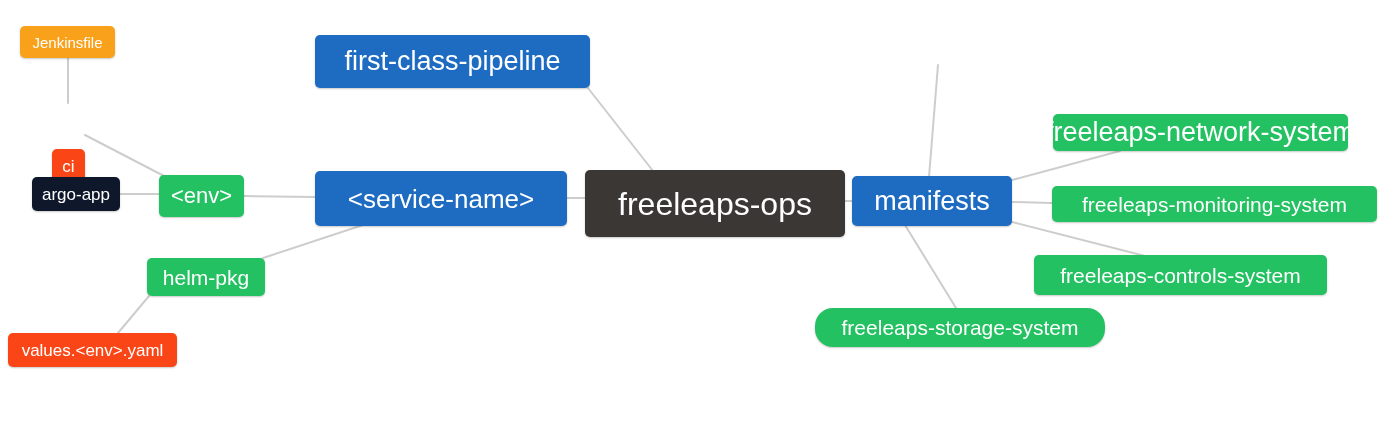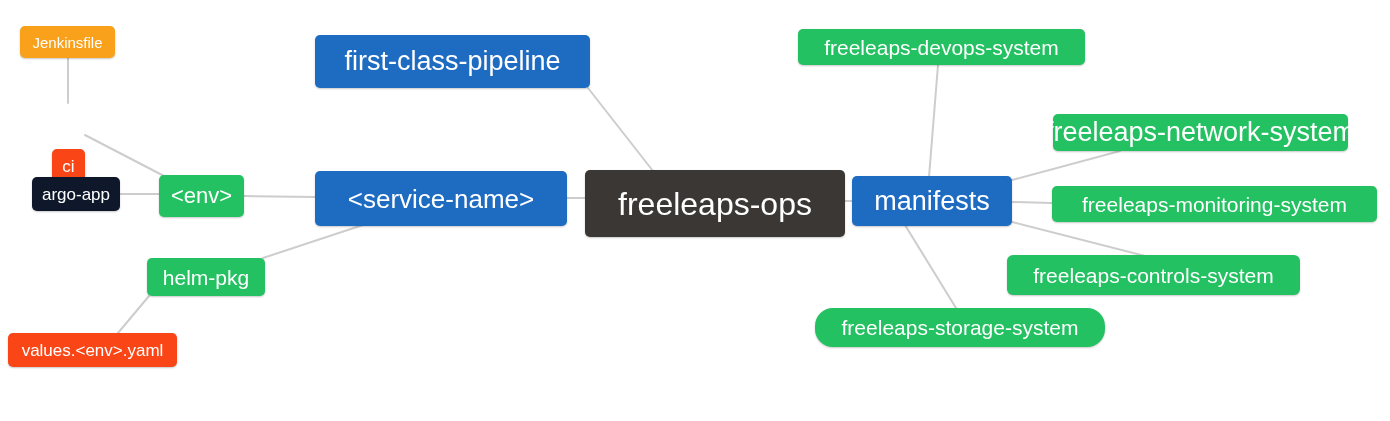--- a/index.html
+++ b/index.html
@@ -60,18 +60,17 @@
 <div class="node" style="left: 20px; top: 26px; width: 95px; height: 32px; font-size: 15px; background: rgb(249, 161, 27); color: rgb(255, 255, 255);">Jenkinsfile</div>
     <div class="node" style="left: 52px; top: 103px; width: 33px; height: 34px; font-size: 17px; background: rgb(250, 70, 22); color: rgb(255, 255, 255); margin-top: 46px;">ci</div>
     <div class="node" style="left: 32px; top: 177px; width: 88px; height: 34px; font-size: 17px; background: #0f172a; color: rgb(255, 255, 255);">argo-app</div>
     <div class="node" style="left: 159px; top: 175px; width: 85px; height: 42px; font-size: 22px; background: rgb(35, 193, 97); color: rgb(255, 255, 255);">&lt;env&gt;</div>
     <div class="node" style="left: 147px; top: 258px; width: 118px; height: 38px; font-size: 21px; background: rgb(35, 193, 97); color: rgb(255, 255, 255);">helm-pkg</div>
     <div class="node" style="left: 8px; top: 333px; width: 169px; height: 34px; font-size: 17px; background: rgb(250, 70, 22); color: rgb(255, 255, 255);">values.&lt;env&gt;.yaml</div>
     <div class="node" style="left: 315px; top: 35px; width: 275px; height: 53px; font-size: 27px; background: rgb(30, 107, 194); color: rgb(255, 255, 255);">first-class-pipeline</div>
     <div class="node" style="left: 315px; top: 171px; width: 252px; height: 55px; font-size: 26px; background: rgb(30, 107, 194); color: rgb(255, 255, 255);">&lt;service-name&gt;</div>
     <div class="node" style="left: 852px; top: 176px; width: 160px; height: 50px; font-size: 27px; background: rgb(30, 107, 194); color: rgb(255, 255, 255);">manifests</div>
     <div class="node" style="left: 585px; top: 170px; width: 260px; height: 67px; font-size: 32px; background: rgb(59, 55, 53); color: rgb(255, 255, 255);">freeleaps-ops</div>
-    <div class="node" style="left: 798px; top: 29px; width: 287px; height: 36px; font-size: 21px; background: rgb(35, 193, 97); color: rgb(255, 255, 255);">freeleaps-devops-system</div>
     <div class="node" style="left: 1053px; top: 114px; width: 295px; height: 37px; font-size: 27px; background: rgb(35, 193, 97); color: rgb(255, 255, 255);">freeleaps-network-system</div>
     <div class="node" style="left: 1052px; top: 186px; width: 325px; height: 36px; font-size: 21px; background: rgb(35, 193, 97); color: rgb(255, 255, 255);">freeleaps-monitoring-system</div>
-    <div class="node" style="left: 1007px; top: 255px; width: 293px; height: 40px; font-size: 21px; background: rgb(35, 193, 97); color: rgb(255, 255, 255); border-radius: 6px;">freeleaps-controls-system</div>
+    <div class="node" style="left: 1034px; top: 255px; width: 293px; height: 40px; font-size: 21px; background: rgb(35, 193, 97); color: rgb(255, 255, 255);">freeleaps-controls-system</div>
     <div class="node" style="left: 815px; top: 308px; width: 290px; height: 39px; font-size: 21px; background: rgb(35, 193, 97); color: rgb(255, 255, 255); border-radius: 18px;">freeleaps-storage-system</div>
   </div>
 
 </body></html>

